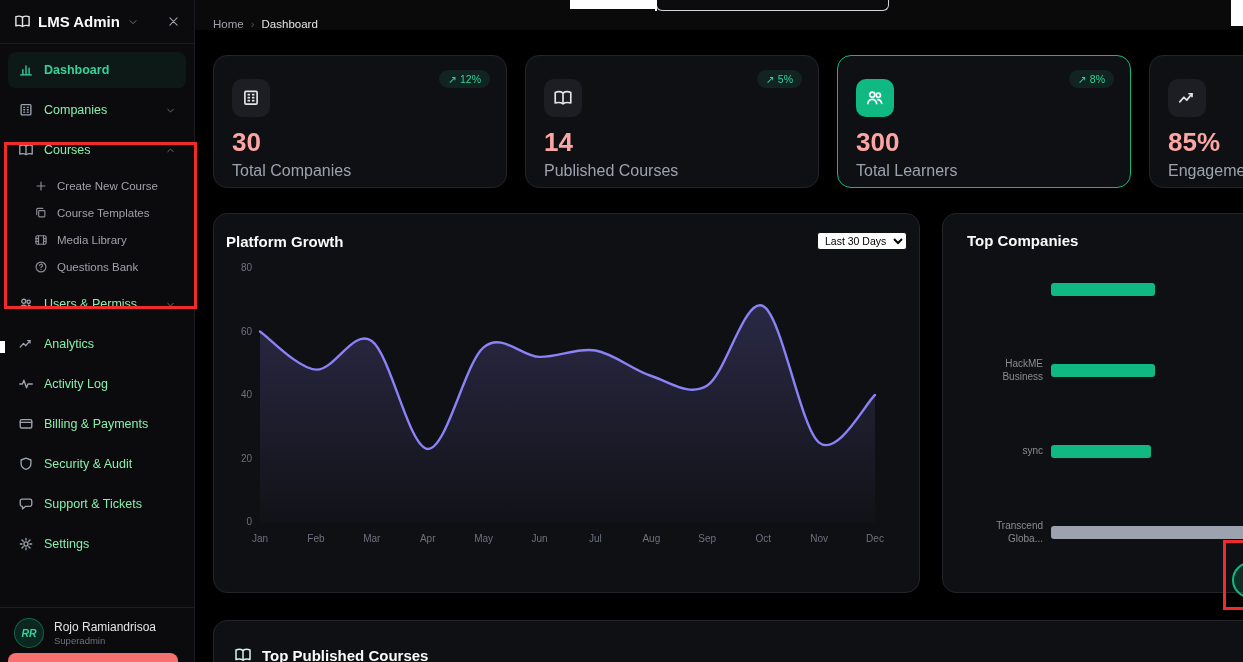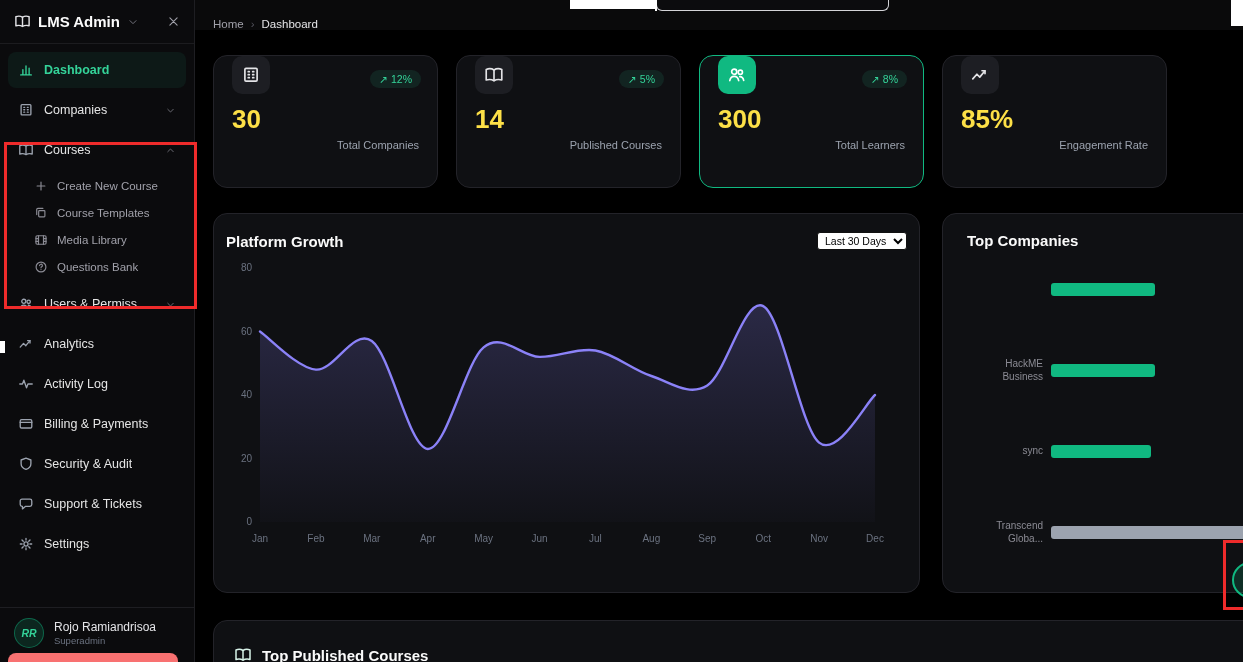--- a/index.html
+++ b/index.html
@@ -14,21 +14,21 @@
   
   .sidebar { width:195px; height:662px; background:#0b0b0d; border-right:1px solid #1e1e22;
     display:flex; flex-direction:column; flex:none; position:relative; z-index:5;}
   .sb-header{ height:44px; display:flex; align-items:center; gap:7px; padding:0 14px;
     border-bottom:1px solid #1c1c1f; }
   .sb-title{ font-size:15px; font-weight:bold; color:#fafafa; white-space:nowrap;}
   .sb-header .chev{ color:#71717a; }
   .sb-header .close{ margin-left:auto; color:#a1a1aa; cursor:pointer;}
   .sb-nav{ flex:1; padding:8px 8px 0; overflow:hidden; }
   .sb-item{ height:36px; margin-bottom:4px; display:flex; align-items:center; gap:10px;
-    padding:0 10px; border-radius:8px; font-size:12.5px; color:#e5e5e5; cursor:pointer; }
+    padding:0 10px; border-radius:8px; font-size:12.5px; color:#86efac; cursor:pointer; }
   .sb-item .ic{ color:#9ca3af; flex:none;}
   .sb-item .chev{ margin-left:auto; color:#71717a;}
   .sb-item.active{ background:rgba(45,212,160,0.07); color:var(--accent-text); font-weight:bold;}
   .sb-item.active .ic{ color:var(--accent-text); }
   .sb-item .lbl{ white-space:nowrap; overflow:hidden; text-overflow:ellipsis;}
   .sb-sub{ margin:2px 0 6px; }
   .sb-subitem{ height:27px; display:flex; align-items:center; gap:9px; padding:0 10px 0 26px;
     font-size:11.5px; color:#a1a1aa; cursor:pointer; border-radius:6px;}
   .sb-subitem .ic{ color:#8b8b94; flex:none;}
   .sb-user{ border-top:1px solid #1e1e22; padding:10px 14px 14px; display:flex; align-items:center; gap:10px;}
@@ -41,30 +41,30 @@
   .main{ flex:1; height:662px; overflow:hidden; background:#000; }
   .topbar{ height:30px; background:#0a0a0b; display:flex; align-items:flex-end; padding:0 18px;
     font-size:11.5px; gap:7px;}
   .bc-home{ color:#a1a1aa; cursor:pointer;}
   .bc-sep{ color:#52525b;}
   .bc-cur{ color:#e4e4e7;}
   .content{ padding:25px 18px 0; height:632px; overflow:hidden; position:relative;}
   .card{ background:#0f1013; border:1px solid #232329; border-radius:14px; }
   
   .stats-row{ display:flex; gap:18px; }
-  .stat-card{ width:225px; height:133px; flex:none; padding:0 18px; position:relative;}
+  .stat-card{ width:294px; height:133px; flex:none; padding:23px 18px; position:relative;}
   .stat-card.highlight{ border-color:var(--accent); }
   .tile{ width:38px; height:38px; border-radius:10px; background:#1d1e23; color:#e4e4e7;
     display:flex; align-items:center; justify-content:center;}
   .tile.green{ background:var(--accent); color:#fff;}
   .badge{ position:absolute; top:14px; right:16px; font-size:10.5px; color:var(--accent-text);
     background:rgba(52,211,153,0.1); padding:3px 9px; border-radius:999px;}
   .badge:empty{ display:none;}
-  .stat-value{ font-size:26px; font-weight:bold; color:#fde047; margin-top:10px;}
-  .stat-label{ font-size:11px; color:#9ca3af; margin-top:4px;text-align:right;}
+  .stat-value{ font-size:26px; font-weight:bold; color:#fca5a5; margin-top:10px;}
+  .stat-label{ font-size:16px; color:#9ca3af; margin-top:4px;}
   
   .charts-row{ display:flex; gap:22px; margin-top:25px;}
   .growth-card{ width:707px; height:380px; flex:none; padding:18px 12px;}
   .growth-head{ display:flex; align-items:center; justify-content:space-between;}
   .card-title{ font-size:15px; font-weight:bold; color:#fafafa;}
   .range-select{ background:#fff; color:#000; font-size:10.5px; border:1px solid #111;
     border-radius:3px; padding:1px 3px; font-family:inherit;}
   .growth-svg{ width:665px; height:292px; margin-top:8px; display:block;}
   .growth-svg text{ fill:#6b7280; font-size:10px; font-family:inherit;}
   .companies-card{ width:560px; height:380px; flex:none; padding:18px 24px;}

